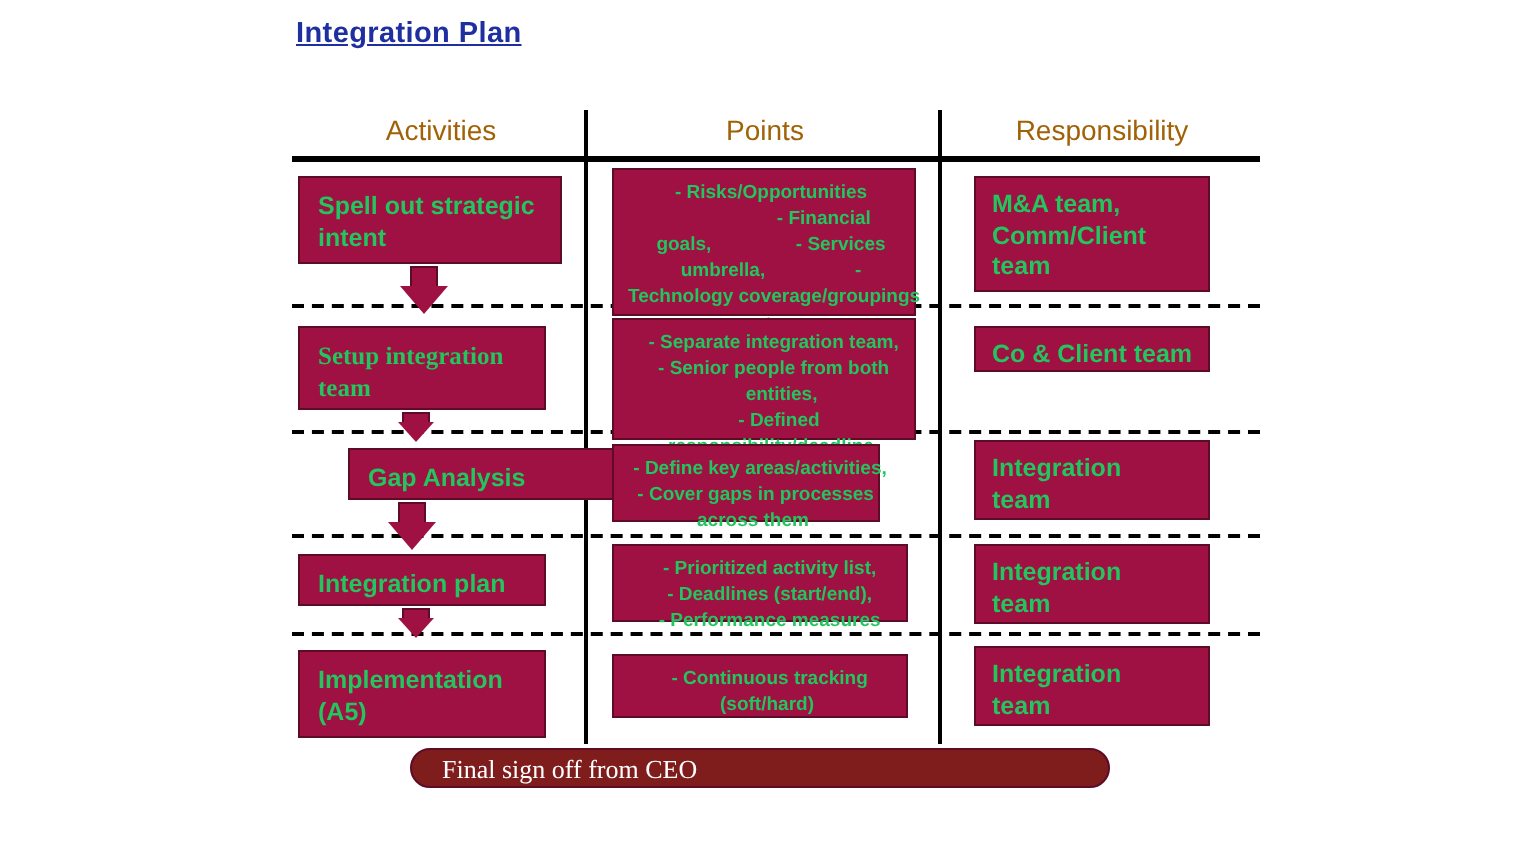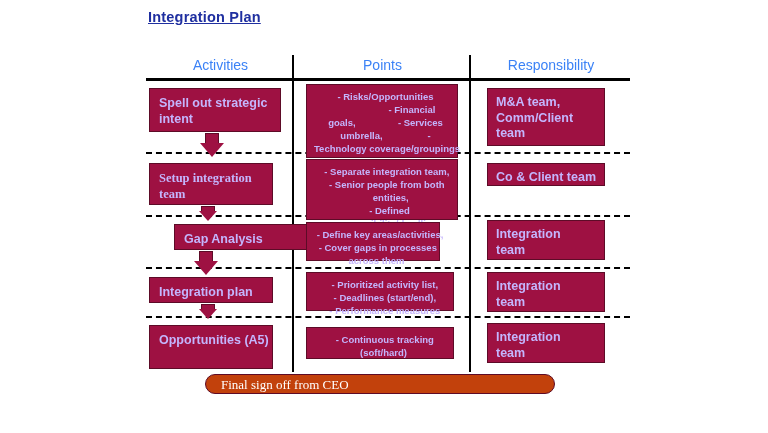--- a/index.html
+++ b/index.html
@@ -25,21 +25,21 @@
     text-decoration: underline;
     letter-spacing: 0.2px;
     white-space: nowrap;
   }
 
   
   .col-header {
     position: absolute;
     top: 57px;
     font-size: 14px;
-    color: #3b82f6;
+    color: #a16207;
     text-align: center;
     white-space: nowrap;
   }
   #header-activities { left: 148px; width: 145px; }
   #header-points     { left: 295px; width: 175px; }
   #header-responsibility { left: 472px; width: 158px; }
 
   #header-rule {
     position: absolute;
     left: 146px;
@@ -71,21 +71,21 @@
   #row-sep-1 { top: 152px; }
   #row-sep-2 { top: 215px; }
   #row-sep-3 { top: 267px; }
   #row-sep-4 { top: 316px; }
 
   
   .box {
     position: absolute;
     background: #9e1142;
     border: 1px solid #5d0b27;
-    color: #c4b5fd;
+    color: #22c55e;
     box-sizing: border-box;
   }
   .box-activity {
     font-size: 12.5px;
     font-weight: bold;
     line-height: 1.25;
     padding: 7px 0 0 9px;
   }
   .box-resp {
     font-size: 12.5px;
@@ -158,21 +158,21 @@
   #arrow-3 { left: 194px; top: 251px; }
   #arrow-4 { left: 196px; top: 304px; }
 
   
   #signoff-banner {
     position: absolute;
     left: 205px;
     top: 374px;
     width: 350px;
     height: 20px;
-    background: #c2410c;
+    background: #7f1d1d;
     border: 1px solid #5d0b27;
     border-radius: 10px;
     color: #ffffff;
     font-family: "Liberation Serif", serif;
     font-size: 13px;
     line-height: 19px;
     padding-left: 15px;
     box-sizing: border-box;
     white-space: nowrap;
   }
@@ -193,21 +193,21 @@
 
 <div class="row-sep" id="row-sep-1"></div>
 <div class="row-sep" id="row-sep-2"></div>
 <div class="row-sep" id="row-sep-3"></div>
 <div class="row-sep" id="row-sep-4"></div>
 
 <div class="box box-activity" id="activity-box-1">Spell out strategic intent</div>
 <div class="box box-activity" id="activity-box-2">Setup integration team</div>
 <div class="box box-activity" id="activity-box-3">Gap Analysis</div>
 <div class="box box-activity" id="activity-box-4">Integration plan</div>
-<div class="box box-activity" id="activity-box-5">Opportunities (A5)</div>
+<div class="box box-activity" id="activity-box-5">Implementation (A5)</div>
 
 <div class="arrow" id="arrow-1">
   <div class="shaft"></div>
   <div class="head"></div>
 </div>
 <div class="arrow small" id="arrow-2">
   <div class="shaft"></div>
   <div class="head"></div>
 </div>
 <div class="arrow" id="arrow-3">

